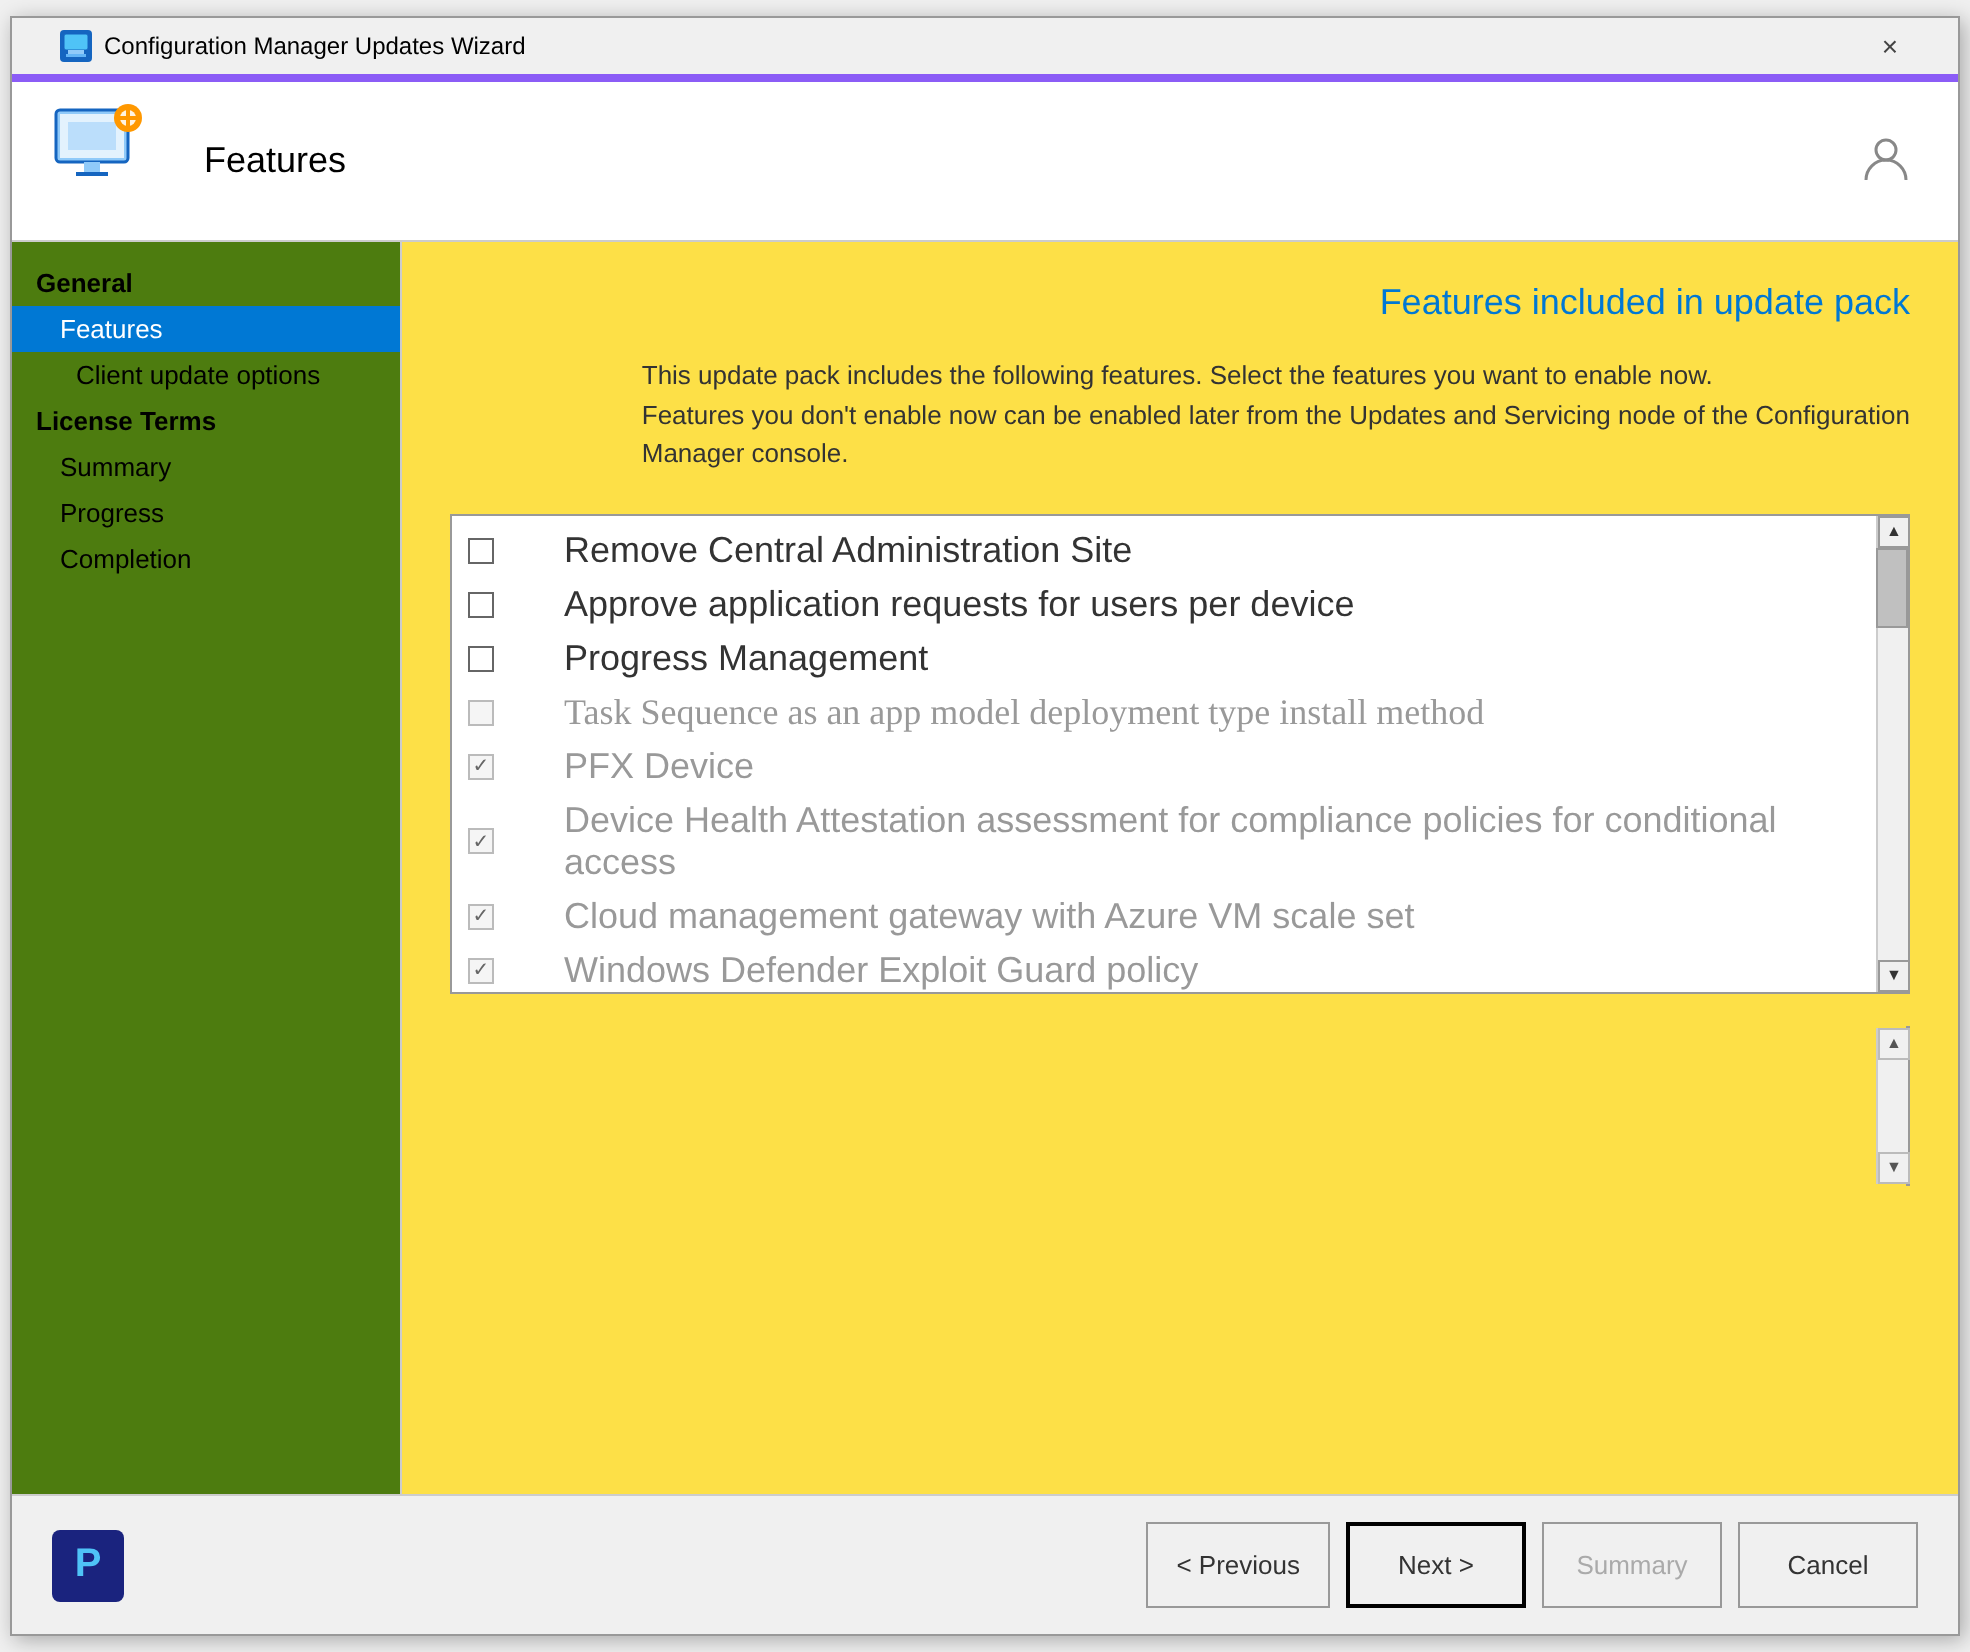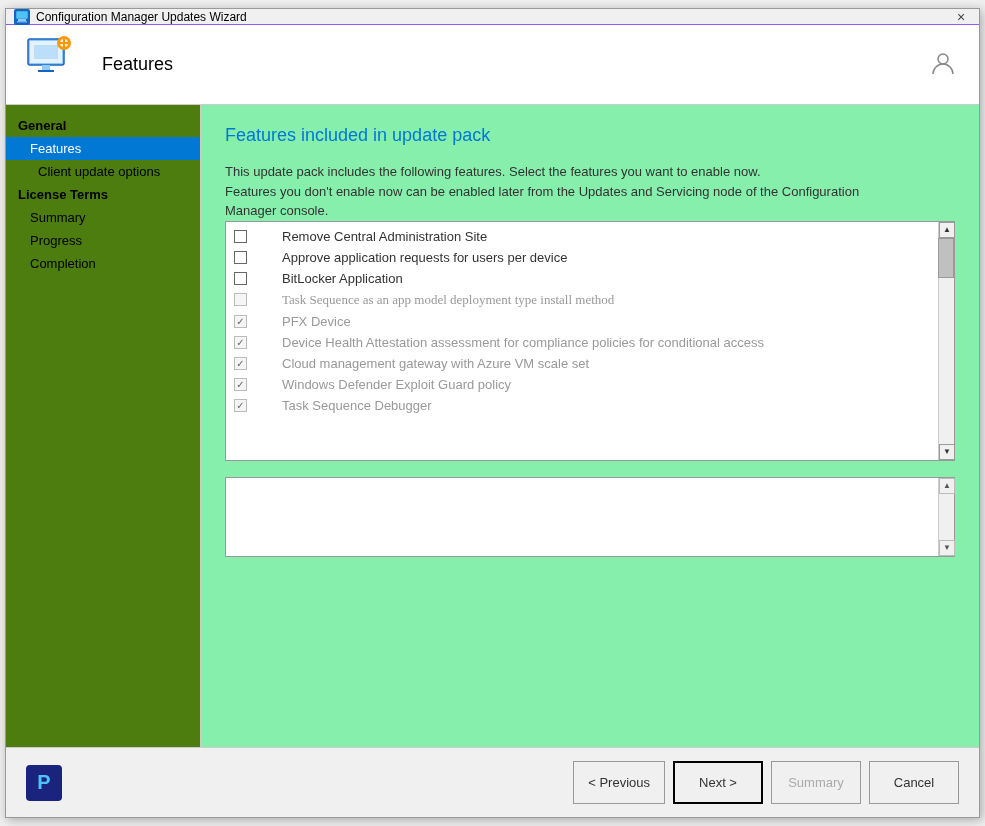--- a/index.html
+++ b/index.html
@@ -17,25 +17,25 @@
       width: 975px;
       height: 810px;
       background: #f0f0f0;
       border: 1px solid #999;
       box-shadow: 2px 2px 10px rgba(0,0,0,0.3);
       display: flex;
       flex-direction: column;
     }
     .title-bar {
       background: #f0f0f0;
-      height: 16px;
-      display: flex;
-      align-items: center;
-      padding: 0 8px;
-      border-bottom: 1px solid #8b5cf6;
+      height: 32px;
+      display: flex;
+      align-items: center;
+      padding: 0 24px;
+      border-bottom: 4px solid #8b5cf6;
       flex-shrink: 0;
     }
     .title-bar-icon {
       width: 16px;
       height: 16px;
       margin-right: 6px;
       background: #1565c0;
       border-radius: 2px;
       display: flex;
       align-items: center;
@@ -118,52 +118,54 @@
       background: #0078d4;
       color: white;
       padding-left: 24px;
     }
     .sidebar-item.sub {
       padding-left: 32px;
     }
     .main-content {
       flex: 1;
       padding: 20px 24px;
-      background: #86efac;
+      background: #fde047;
       overflow-y: auto;
       display: flex;
       flex-direction: column;
+      align-items: flex-end;
     }
     .page-title {
       font-size: 18px;
       color: #0078d4;
       font-weight: 400;
       margin-bottom: 16px;
     }
     .description-text {
       font-size: 13px;
       color: #333;
       line-height: 1.5;
+      margin-bottom: 20px;
     }
     .features-list-container {
       border: 1px solid #999;
       height: 240px;
       overflow-y: auto;
       margin-bottom: 16px;
       background: white;
       position: relative;
     }
     .features-list {
       padding: 4px 0;
     }
     .feature-item {
       display: flex;
       align-items: center;
       padding: 3px 8px;
-      font-size: 13px;
+      font-size: 18px;
       color: #333;
       gap: 29px;
     }
     .feature-item.disabled {
       color: #999;
       font-family: Liberation Serif, serif;
     }
     .feature-item.checked-disabled {
       color: #999;
     }
@@ -372,21 +374,21 @@
           <div class="feature-item">
             <div class="checkbox"></div>
             <span>Remove Central Administration Site</span>
           </div>
           <div class="feature-item">
             <div class="checkbox"></div>
             <span>Approve application requests for users per device</span>
           </div>
           <div class="feature-item">
             <div class="checkbox"></div>
-            <span>BitLocker Application</span>
+            <span>Progress Management</span>
           </div>
           <div class="feature-item disabled">
             <div class="checkbox disabled"></div>
             <span>Task Sequence as an app model deployment type install method</span>
           </div>
           <div class="feature-item checked-disabled">
             <div class="checkbox checked disabled"></div>
             <span>PFX Device</span>
           </div>
           <div class="feature-item checked-disabled">

